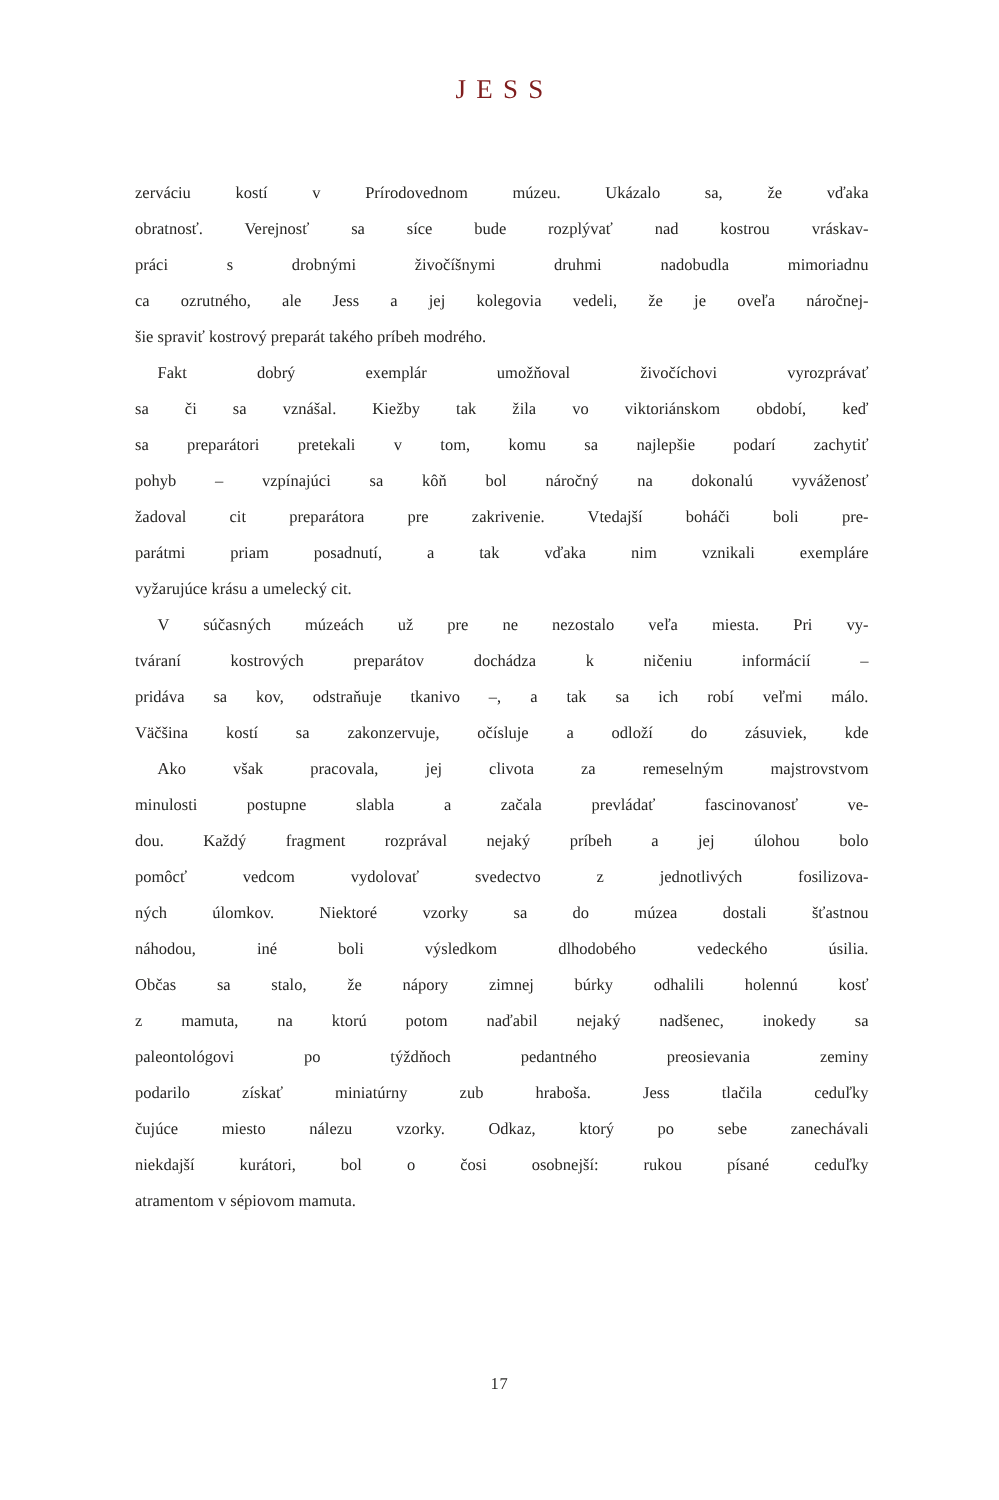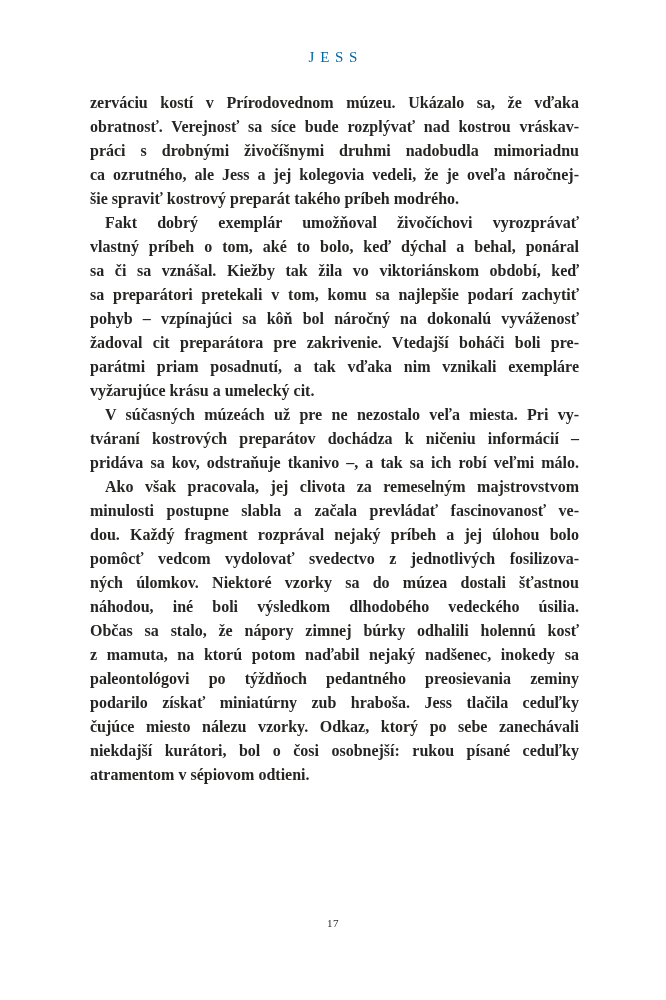--- a/index.html
+++ b/index.html
@@ -15,33 +15,32 @@
     font-family: "Liberation Serif", serif;
     color: #262523;
     overflow: hidden;
   }
   .running-header {
     position: absolute;
     top: 49px;
     left: 0;
     width: 100%;
     text-align: center;
-    font-size: 15px;
+    font-size: 18px;
     letter-spacing: 0.38em;
     text-indent: 0.38em;
-    color: #0369a1;
+    color: #7f1d1d;
   }
   .body-text {
     position: absolute;
-    top: 91px;
+    top: 117px;
     left: 90px;
     width: 489px;
-    font-size: 16px;
+    font-size: 11px;
     line-height: 24px;
-    font-weight: bold;
   }
   p.paragraph {
     margin: 0;
     padding: 0;
   }
   .line {
     display: block;
     text-align: justify;
     text-align-last: justify;
     -moz-text-align-last: justify;
@@ -74,44 +73,44 @@
   <div class="body-text">
       <p class="paragraph">
         <span class="line">zerváciu kostí v Prírodovednom múzeu. Ukázalo sa, že vďaka</span>
         <span class="line">obratnosť. Verejnosť sa síce bude rozplývať nad kostrou vráskav-</span>
         <span class="line">práci s drobnými živočíšnymi druhmi nadobudla mimoriadnu</span>
         <span class="line">ca ozrutného, ale Jess a jej kolegovia vedeli, že je oveľa náročnej-</span>
         <span class="line last">šie spraviť kostrový preparát takého príbeh modrého.</span>
       </p>
       <p class="paragraph indent">
         <span class="line">Fakt dobrý exemplár umožňoval živočíchovi vyrozprávať</span>
-        <span class="line">vlastný príbeh o tom, aké to bolo, keď dýchal a behal, ponáral</span>
         <span class="line">sa či sa vznášal. Kiežby tak žila vo viktoriánskom období, keď</span>
         <span class="line">sa preparátori pretekali v tom, komu sa najlepšie podarí zachytiť</span>
         <span class="line">pohyb – vzpínajúci sa kôň bol náročný na dokonalú vyváženosť</span>
         <span class="line">žadoval cit preparátora pre zakrivenie. Vtedajší boháči boli pre-</span>
         <span class="line">parátmi priam posadnutí, a tak vďaka nim vznikali exempláre</span>
         <span class="line last">vyžarujúce krásu a umelecký cit.</span>
       </p>
       <p class="paragraph indent">
         <span class="line">V súčasných múzeách už pre ne nezostalo veľa miesta. Pri vy-</span>
         <span class="line">tváraní kostrových preparátov dochádza k ničeniu informácií –</span>
         <span class="line">pridáva sa kov, odstraňuje tkanivo –, a tak sa ich robí veľmi málo.</span>
+        <span class="line">Väčšina kostí sa zakonzervuje, očísluje a odloží do zásuviek, kde</span>
       </p>
       <p class="paragraph indent">
         <span class="line">Ako však pracovala, jej clivota za remeselným majstrovstvom</span>
         <span class="line">minulosti postupne slabla a začala prevládať fascinovanosť ve-</span>
         <span class="line">dou. Každý fragment rozprával nejaký príbeh a jej úlohou bolo</span>
         <span class="line">pomôcť vedcom vydolovať svedectvo z jednotlivých fosilizova-</span>
         <span class="line">ných úlomkov. Niektoré vzorky sa do múzea dostali šťastnou</span>
         <span class="line">náhodou, iné boli výsledkom dlhodobého vedeckého úsilia.</span>
         <span class="line">Občas sa stalo, že nápory zimnej búrky odhalili holennú kosť</span>
         <span class="line">z mamuta, na ktorú potom naďabil nejaký nadšenec, inokedy sa</span>
         <span class="line">paleontológovi po týždňoch pedantného preosievania zeminy</span>
         <span class="line">podarilo získať miniatúrny zub hraboša. Jess tlačila ceduľky</span>
         <span class="line">čujúce miesto nálezu vzorky. Odkaz, ktorý po sebe zanechávali</span>
         <span class="line">niekdajší kurátori, bol o čosi osobnejší: rukou písané ceduľky</span>
-        <span class="line last">atramentom v sépiovom odtieni.</span>
+        <span class="line last">atramentom v sépiovom mamuta.</span>
       </p>
     </div>
 
   <div class="page-number">17</div>
 </div>
 
 </body></html>

